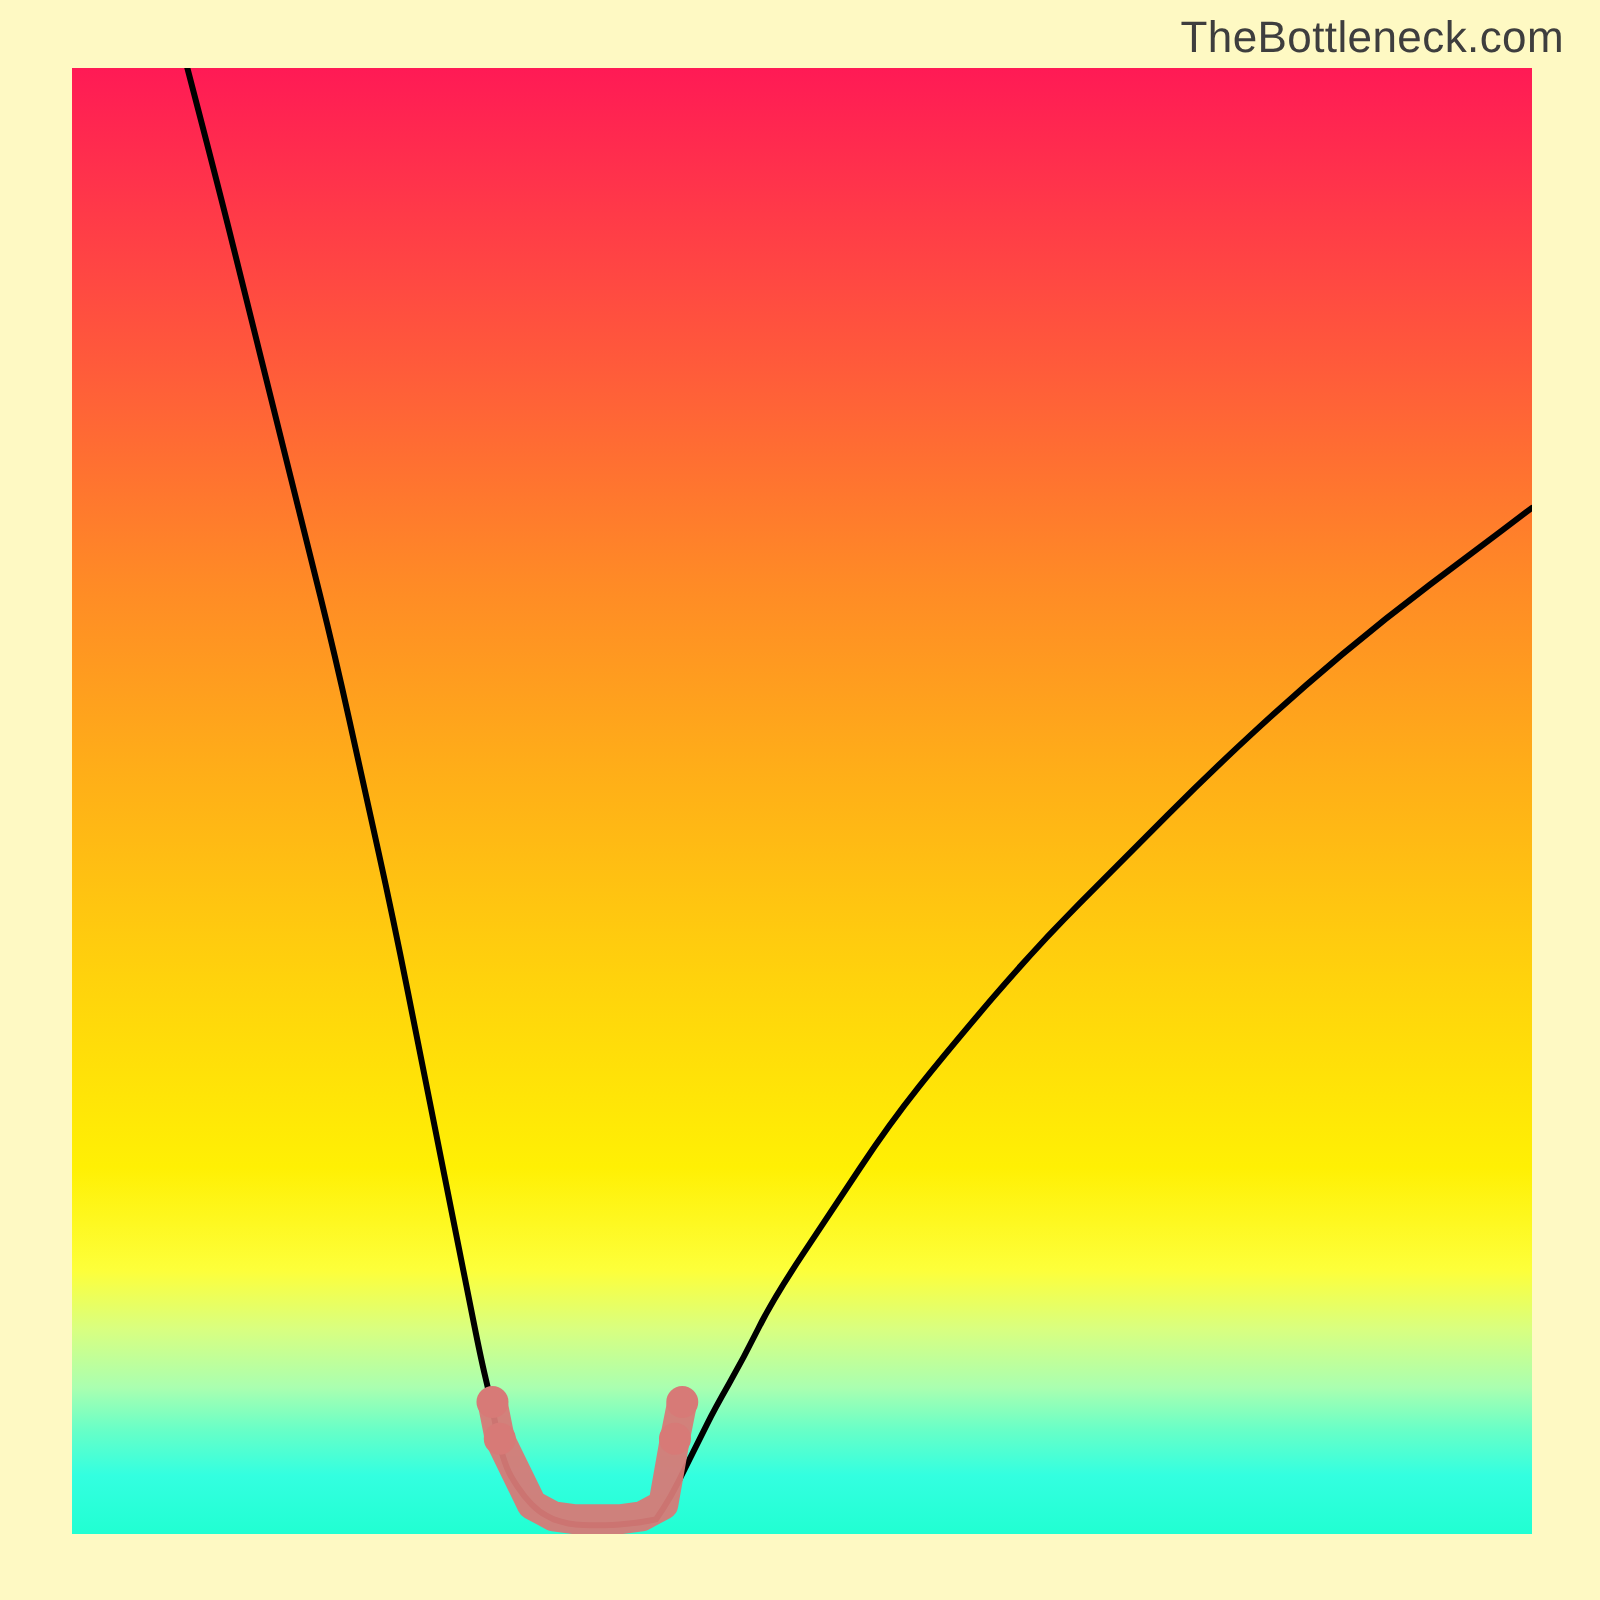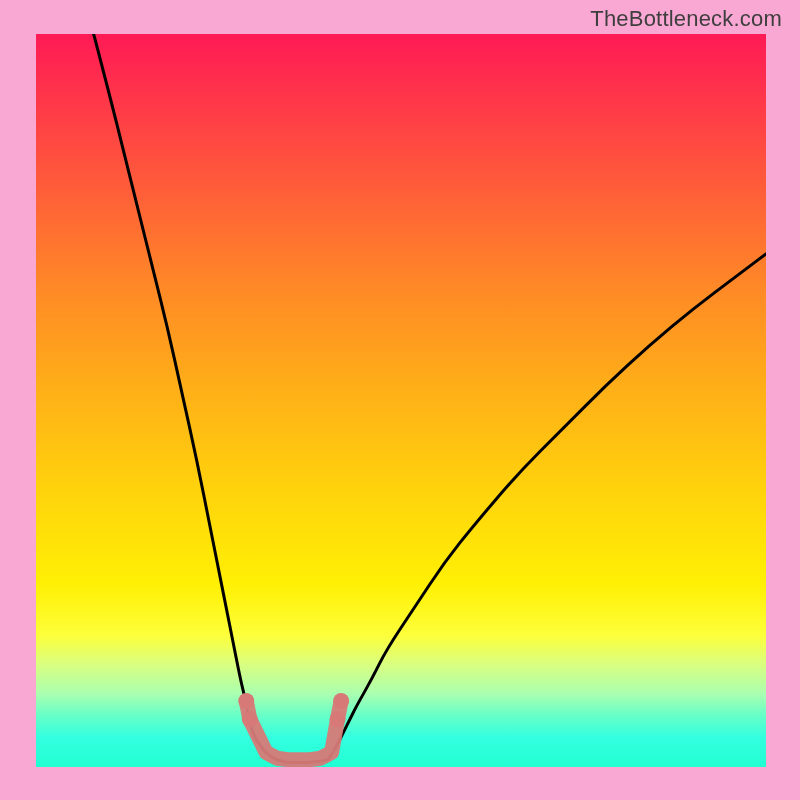--- a/index.html
+++ b/index.html
@@ -10,21 +10,21 @@
     overflow: hidden;
     background: #000;
     font-family: Arial, Helvetica, sans-serif;
   }
   .frame {
     position: absolute;
     top: 0;
     left: 0;
     width: 800px;
     height: 800px;
-    background: #f9a8d4;
+    background: #fef9c3;
   }
   .plot {
     position: absolute;
     background: linear-gradient(
       to bottom,
       #ff1a55 0%,
       #ff3a48 10%,
       #ff6038 22%,
       #ff8a26 35%,
       #ffae18 48%,

